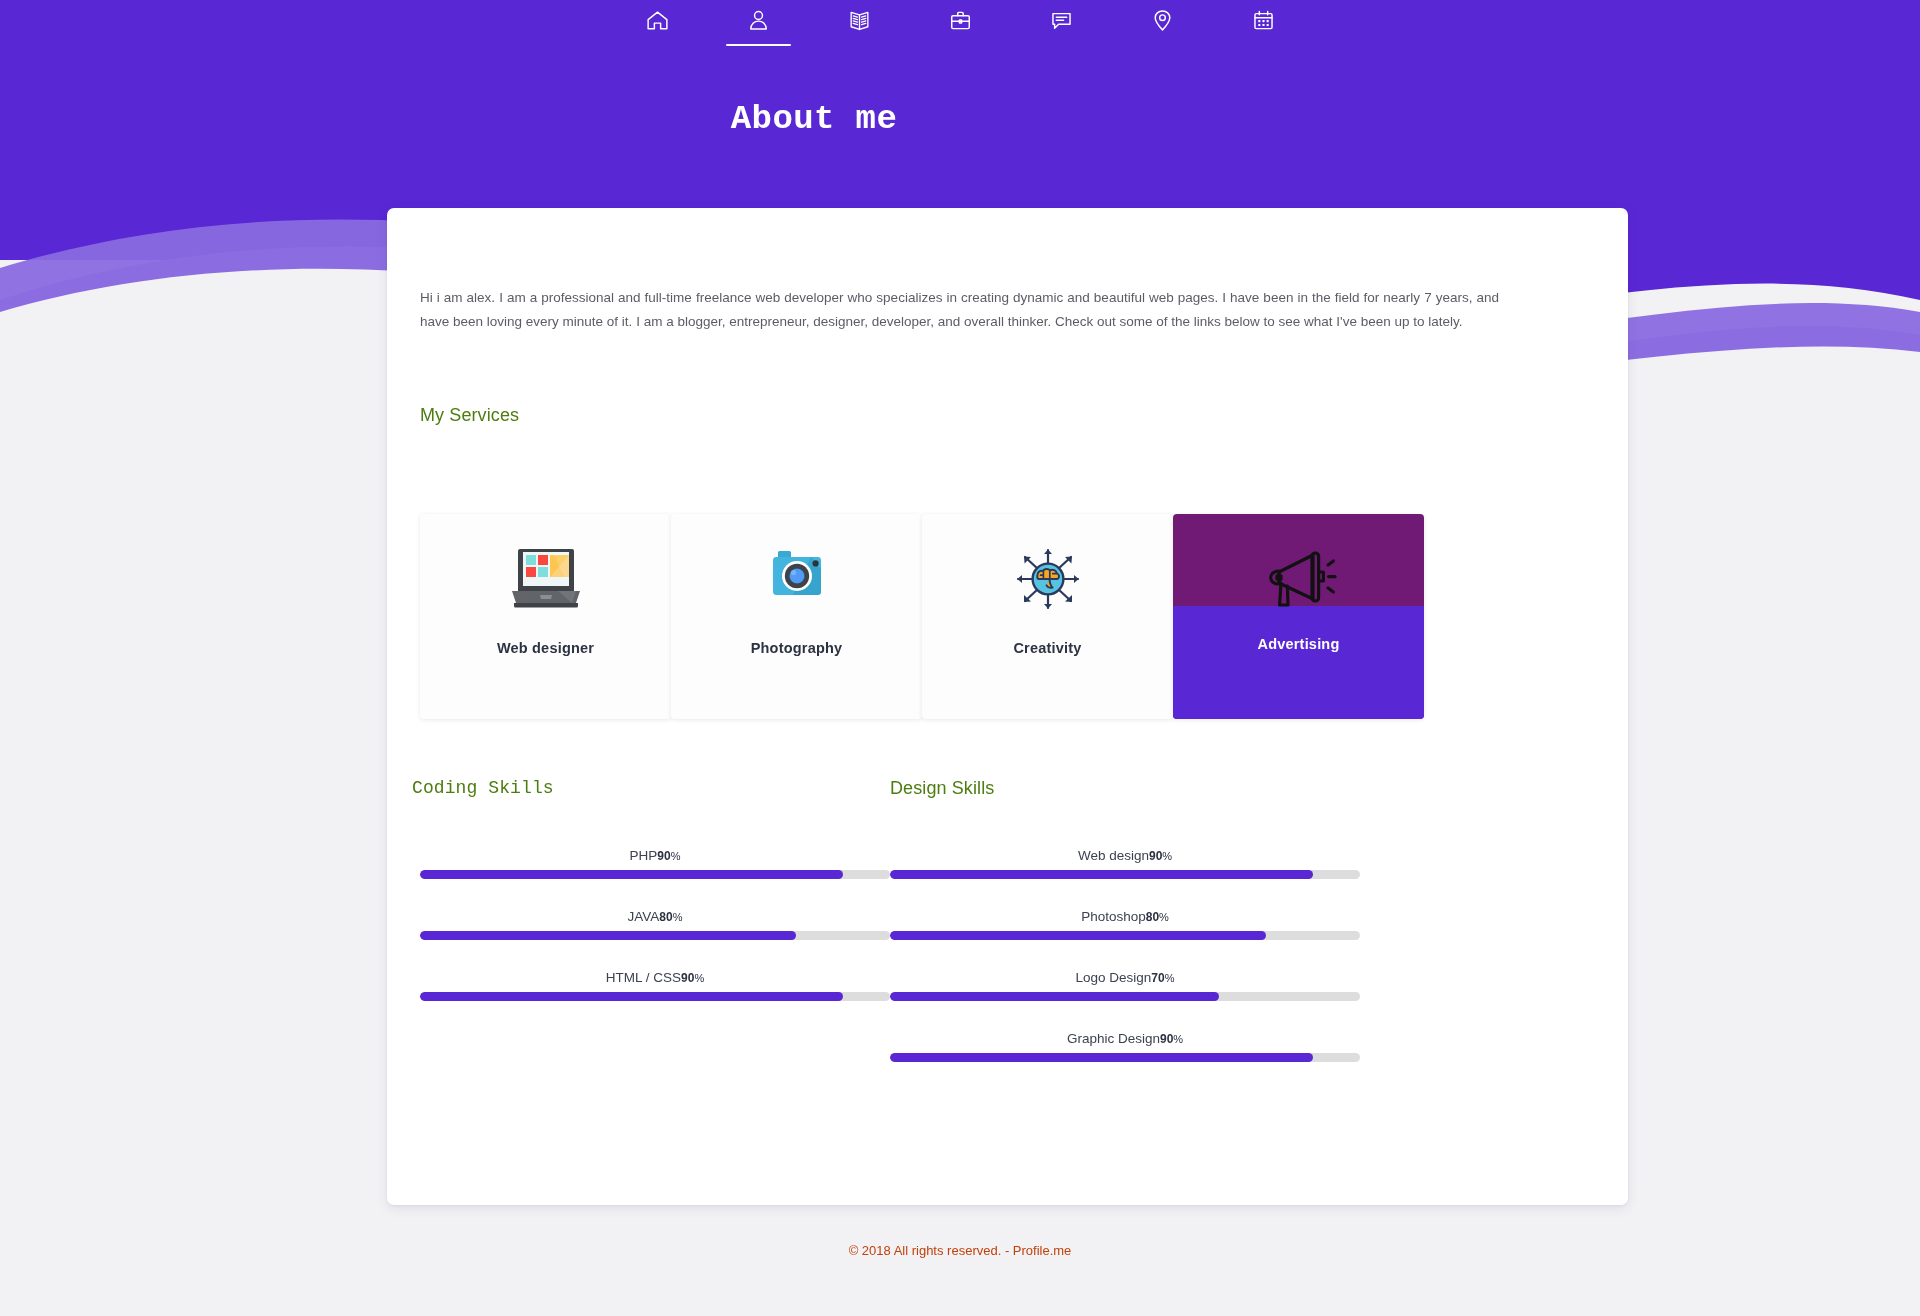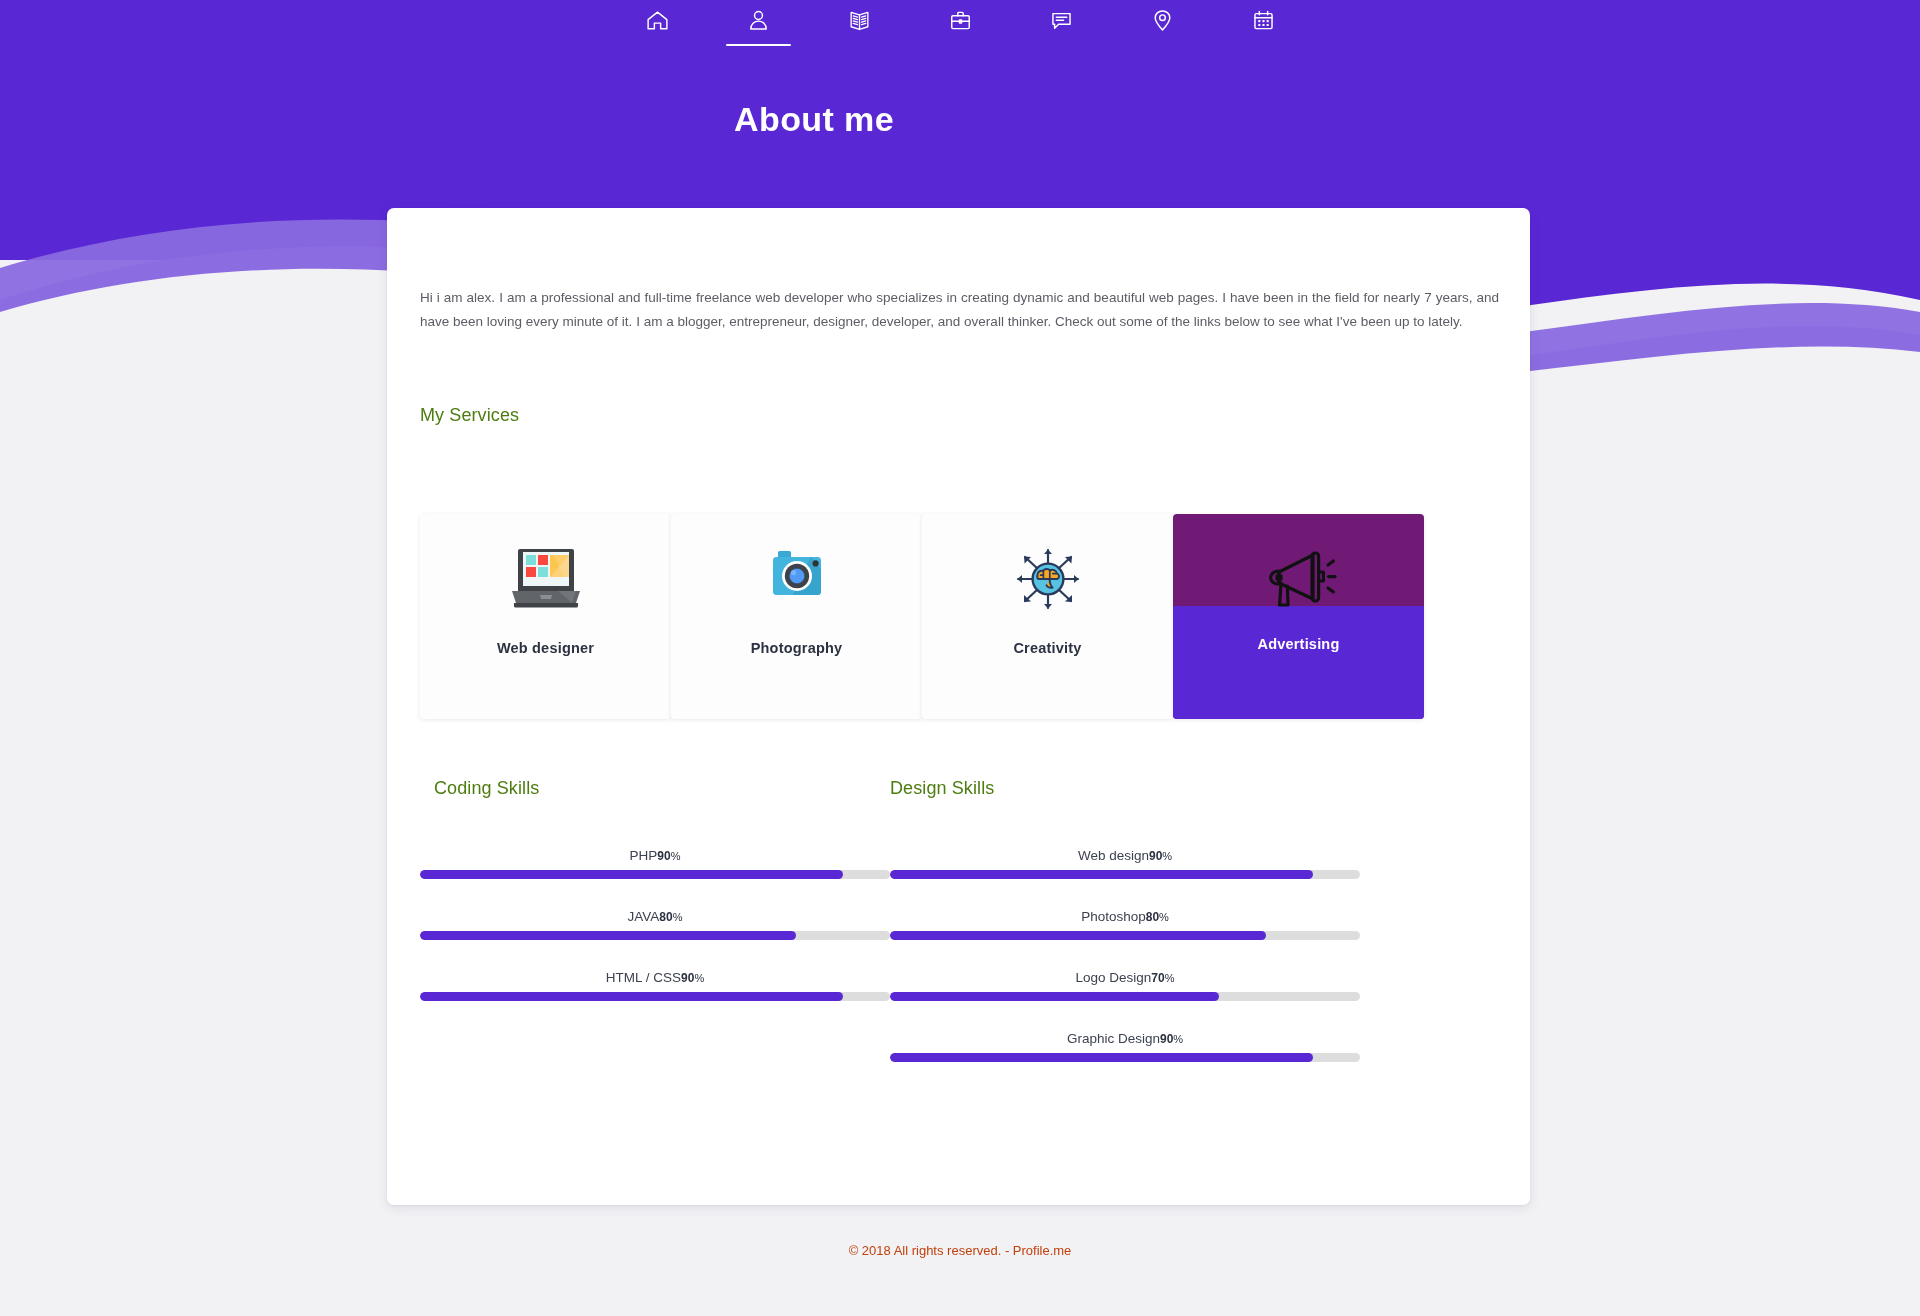--- a/index.html
+++ b/index.html
@@ -51,26 +51,27 @@
     border-radius: 1px;
   }
 
   
   #page-title {
     position: absolute; left: 0; top: 100px;
     width: 1628px; text-align: center;
     font-size: 34px; font-weight: bold; letter-spacing: 0.4px;
     color: #ffffff;
     z-index: 40;
+    font-family: Liberation Mono, monospace;
   }
 
   
   #card {
     position: absolute; left: 387px; top: 208px;
-    width: 1143px; height: 997px;
+    width: 1241px; height: 997px;
     background: #ffffff;
     border-radius: 7px;
     box-shadow: 0 3px 12px rgba(60,40,120,0.10), 0 1px 3px rgba(0,0,0,0.05);
     z-index: 30;
     padding-left: 21px;
   }
 
   #intro {
     position: absolute; left: 33px; top: 78px;
     width: 1079px;
@@ -81,21 +82,21 @@
   }
 
   .section-head {
     position: absolute;
     font-size: 18px;
     font-weight: normal;
     color: #4d7c0f;
     letter-spacing: 0.1px;
   }
   #services-head { left: 33px; top: 197px; }
-  #coding-head   { left: 47px; top: 570px; }
+  #coding-head   { left: 25px; top: 570px; font-family: Liberation Mono, monospace; }
   #design-head   { left: 503px; top: 570px; }
 
   
   #services {
     position: absolute; left: 33px; top: 306px;
     width: 1079px; height: 205px;
     display: flex; 
   }
   .service {
     position: relative;

